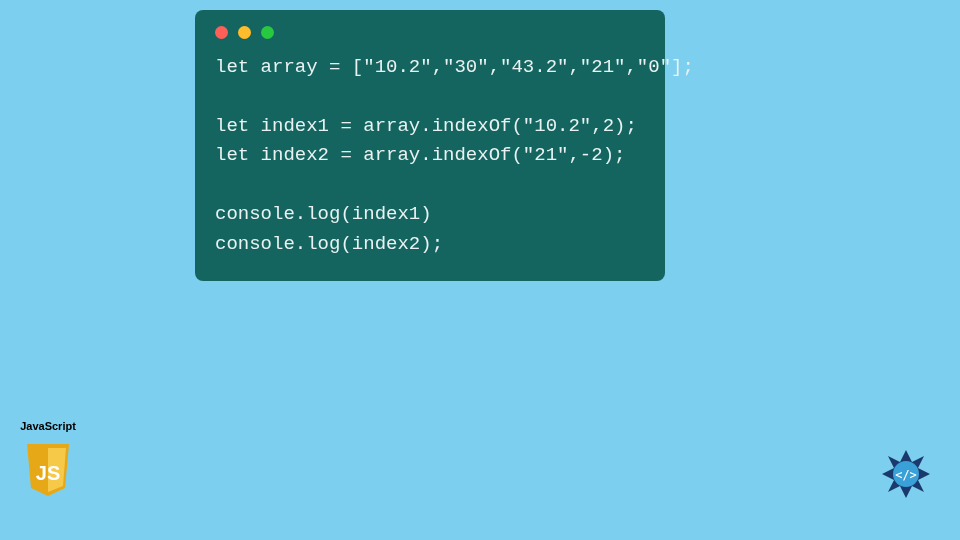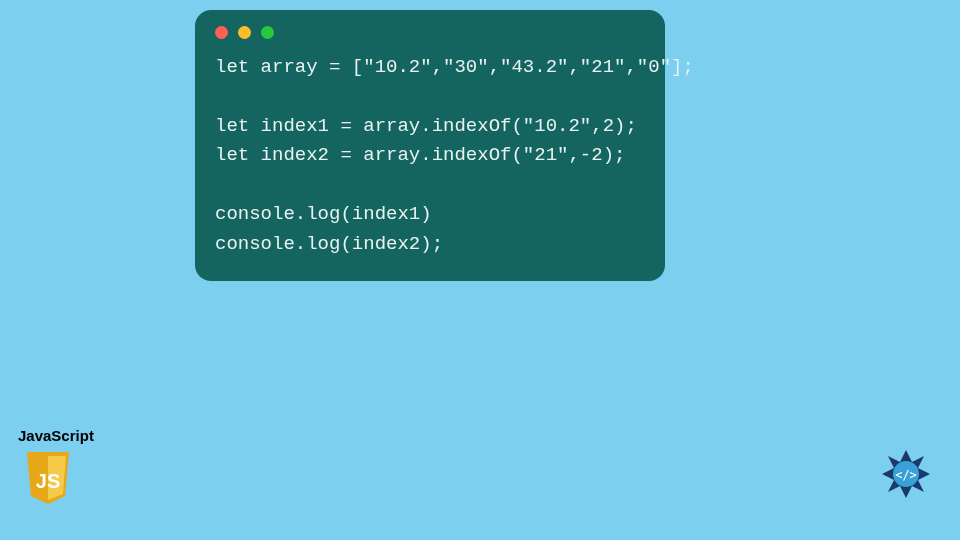--- a/index.html
+++ b/index.html
@@ -10,21 +10,21 @@
     position: relative;
     font-family: Arial, Helvetica, sans-serif;
     overflow: hidden;
   }
   .code-box {
     position: absolute;
     left: 195px;
     top: 10px;
     width: 470px;
     background: #146560;
-    border-radius: 16px;
+    border-radius: 8px;
     padding: 16px 20px 22px 20px;
   }
   .dots {
     display: flex;
     gap: 10px;
     margin-bottom: 14px;
   }
   .dot {
     width: 13px;
     height: 13px;
@@ -41,29 +41,29 @@
     white-space: pre;
   }
   .js-badge {
     position: absolute;
     left: 18px;
     bottom: 32px;
     width: 60px;
     text-align: center;
   }
   .js-badge .label {
-    font-size: 15px;
+    font-size: 11px;
     font-weight: bold;
     color: #000;
     margin-bottom: 8px;
   }
   .js-shield {
     width: 46px;
     height: 52px;
-    margin: 4px auto;
+    margin: 12px auto;
     position: relative;
     text-align: right;
   }
   .js-shield svg { display: block; }
   .brand {
     position: absolute;
     right: 24px;
     bottom: 30px;
     display: flex;
     align-items: center;

